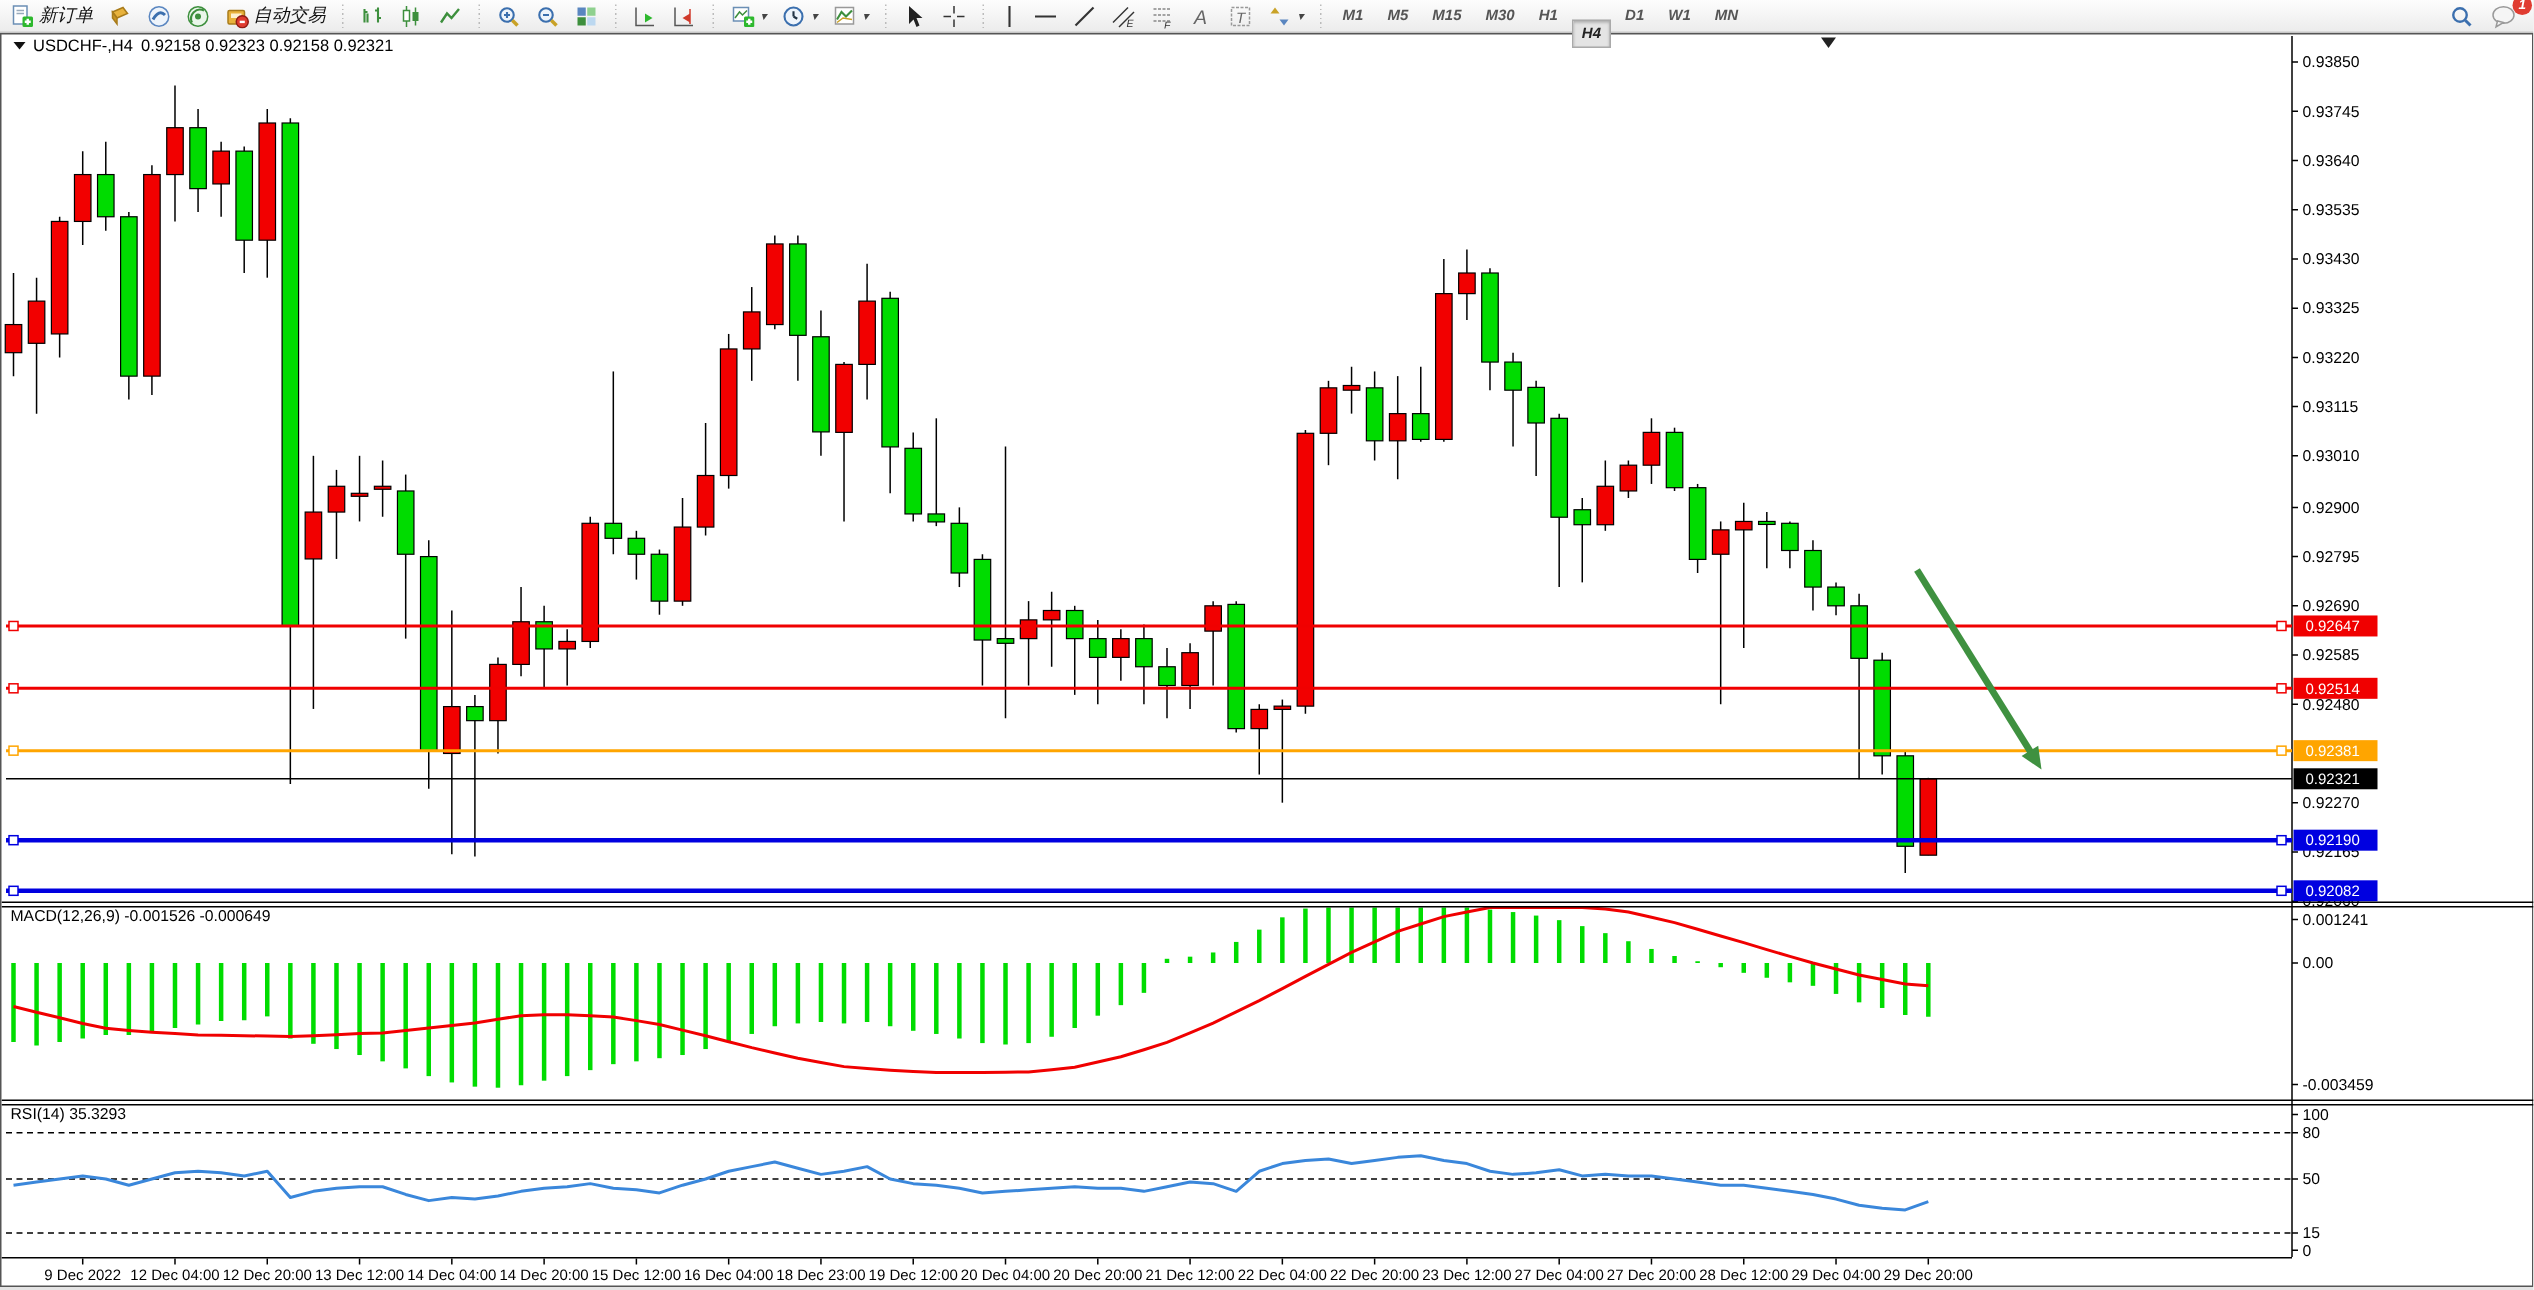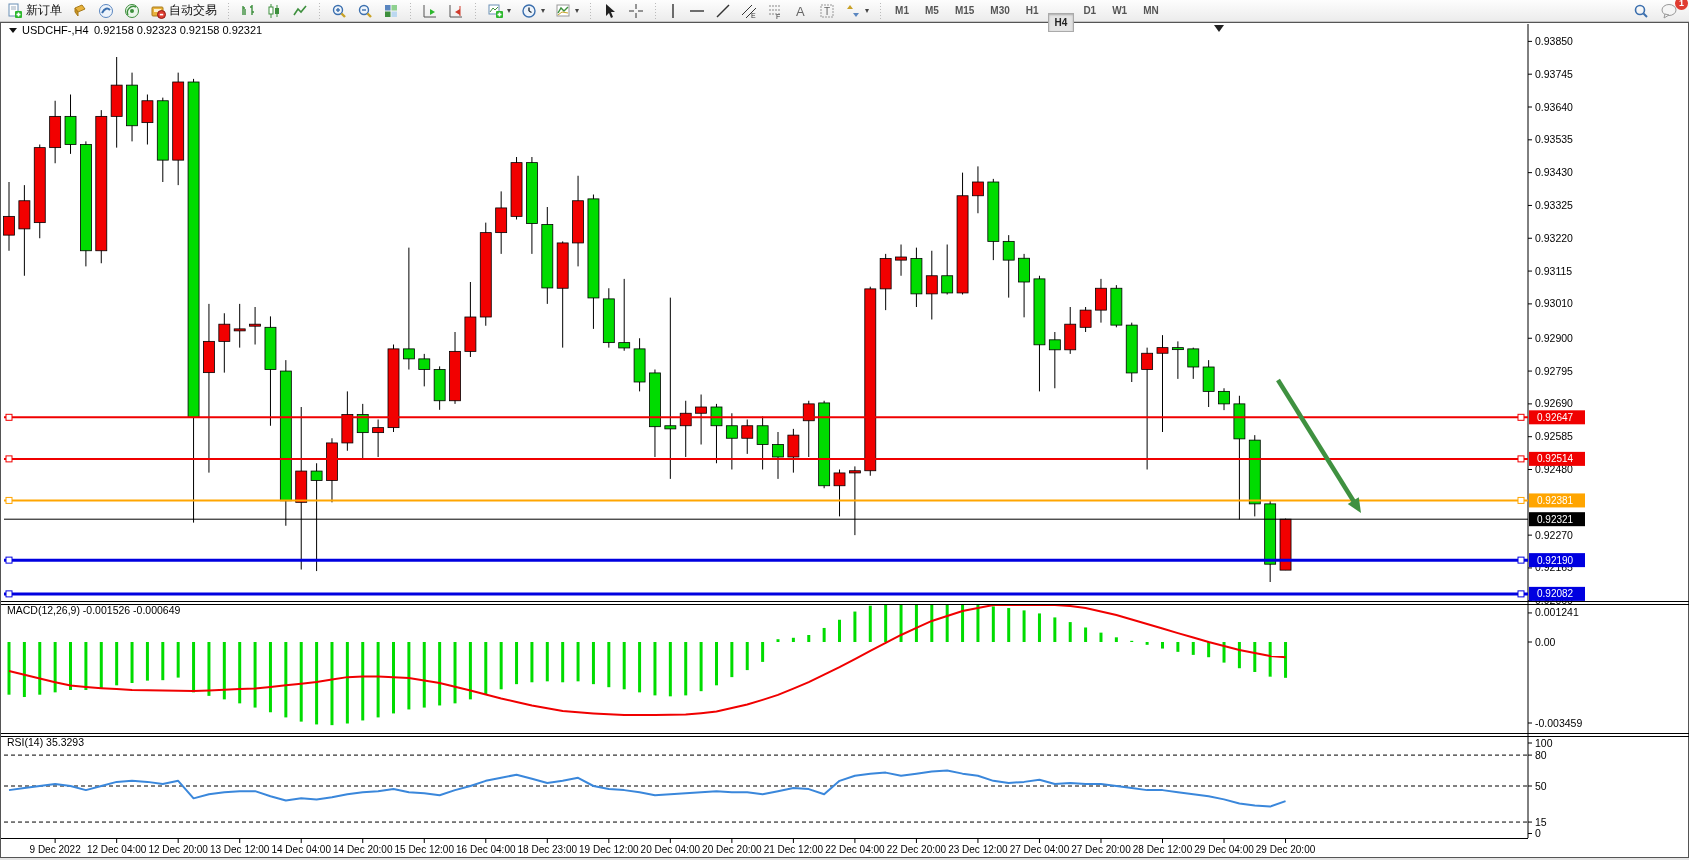--- a/index.html
+++ b/index.html
@@ -1,20 +1,20 @@
 <!DOCTYPE html>
 <html><head>
 <meta charset="utf-8">
 <style>
   html,body{margin:0;padding:0;background:#f0f0f0;font-family:"Liberation Sans",sans-serif;}
   #stage{position:relative;width:1689px;height:860px;background:#f0f0f0;overflow:hidden;}
   
   #toolbar{position:absolute;left:0;top:0;width:1689px;height:21px;
     background:linear-gradient(#fdfdfd,#ececec);border-bottom:1px solid #c6c6c6;
-    display:flex;align-items:center;z-index:5;}
+    display:flex;align-items:center;z-index:5;font-style:italic;}
   .tb-group{display:flex;align-items:center;height:21px;padding:0 2px;}
   .tb-sep{width:5px;height:16px;margin:0 2px;
     background:repeating-linear-gradient(#bbb 0 1px,transparent 1px 3px);
     background-size:1px 100%;background-repeat:no-repeat;background-position:center;}
   .tb-btn{display:flex;align-items:center;gap:3px;padding:1px 4px;border:1px solid transparent;
     border-radius:2px;height:17px;cursor:default;}
   .tb-btn svg{display:block;}
   .tb-label{font-size:12px;color:#111;white-space:nowrap;}
   .dd{font-size:8px;color:#444;margin-left:1px;}
   .tf-btn{font-size:10px;font-weight:bold;color:#555;padding:2px 6px;height:13px;line-height:13px;

